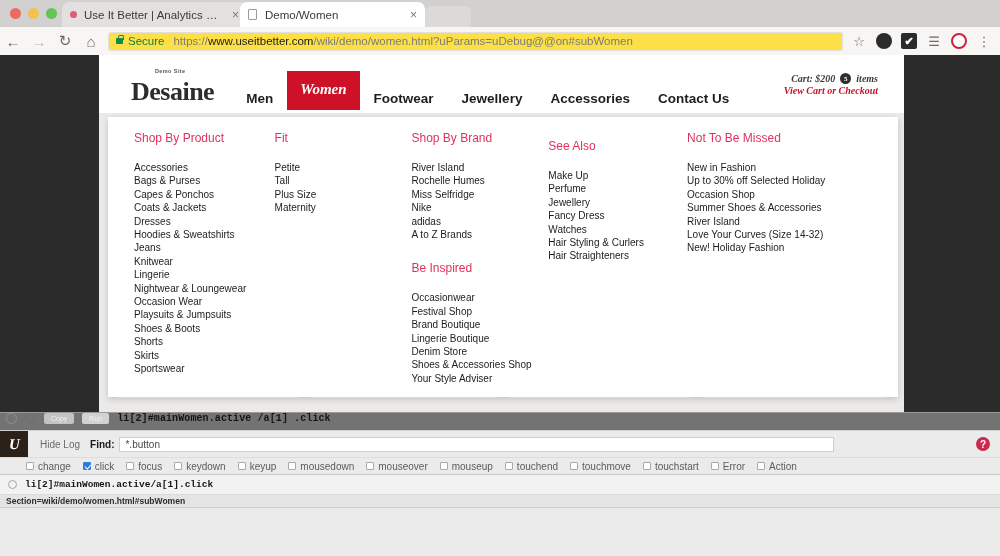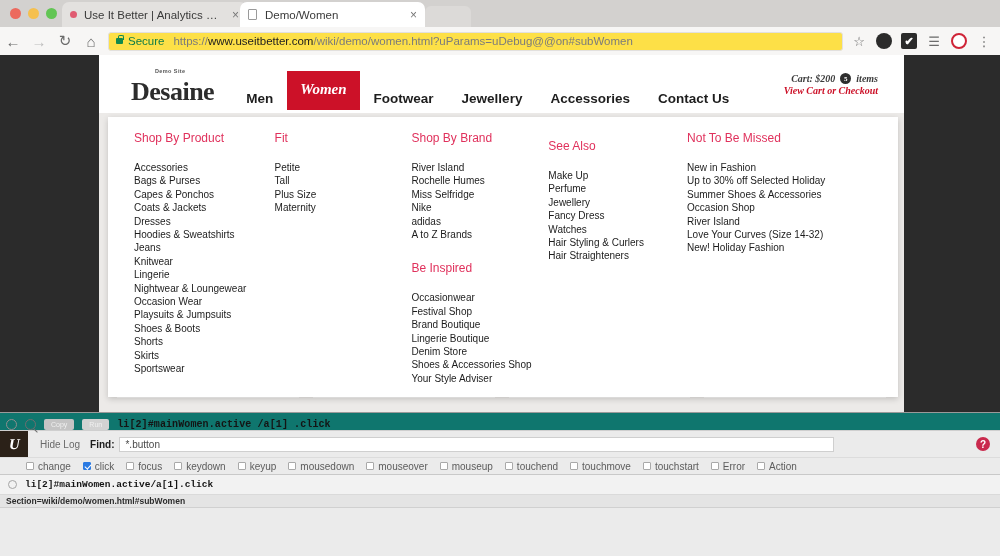--- a/index.html
+++ b/index.html
@@ -73,22 +73,22 @@
   .megamenu { position:absolute; left:108px; top:62px; width:790px; height:280px; background:#fff;
               box-shadow:0 2px 6px rgba(0,0,0,.18); padding:14px 26px; display:flex; }
   .mmcol { display:flex; flex-direction:column; }
   .mmtitle { color:#e0315c; font-size:12px; margin-bottom:16px; white-space:nowrap; }
   .mmtitle.sec { margin-top:20px; }
   .mmlink { font-size:10px; color:#1c1c1c; line-height:13.4px; white-space:nowrap; }
 
   
   .panel { position:absolute; left:0; top:412px; width:1000px; height:144px; background:#ebebeb;
            border-top:1px solid #9a9a9a; font-size:10px; color:#3a3a3a; }
-  .ptoolbar { height:18px; display:flex; align-items:flex-end; gap:8px; padding:0 6px;
-              background:#0f766e; border-bottom:1px solid #cfcfcf; }
+  .ptoolbar { height:18px; display:flex; align-items:flex-start; gap:8px; padding:0 6px;
+              background:#737373; border-bottom:1px solid #cfcfcf; }
   .pico { width:11px; height:11px; border:1.2px solid #8e8e8e; border-radius:50%; flex:none; }
   .pico.mag { position:relative; border-color:#6e6e6e; }
   .pico.mag:after { content:""; position:absolute; right:-3px; bottom:-2px; width:5px; height:1.4px;
                     background:#6e6e6e; transform:rotate(45deg); }
   .pbtn { height:11px; padding:0 7px; background:#c4c4c4; border-radius:2px; color:#f0f0f0;
           font-size:7px; display:flex; align-items:center; }
   .pbtn.light { background:#d2d2d2; }
   .selector { font-family:"Liberation Mono", monospace; font-size:10px; color:#141414; font-weight:bold; letter-spacing:.1px; }
 
   .prow2 { height:26px; display:flex; align-items:center; background:#ebebeb; }
@@ -262,22 +262,22 @@
       <div class="mmlink">Fancy Dress</div>
       <div class="mmlink">Watches</div>
       <div class="mmlink">Hair Styling &amp; Curlers</div>
       <div class="mmlink">Hair Straighteners</div>
     </div>
 
     <div class="mmcol" style="width:200px;">
       <div class="mmtitle">Not To Be Missed</div>
       <div class="mmlink">New in Fashion</div>
       <div class="mmlink">Up to 30% off Selected Holiday</div>
+      <div class="mmlink">Occasion Shop</div>
       <div class="mmlink">Summer Shoes &amp; Accessories</div>
-      <div class="mmlink">Occasion Shop</div>
       <div class="mmlink">River Island</div>
       <div class="mmlink">Love Your Curves (Size 14-32)</div>
       <div class="mmlink">New! Holiday Fashion</div>
     </div>
   </div>
 </div>
 
 <div class="panel">
 
   <div class="ptoolbar">

